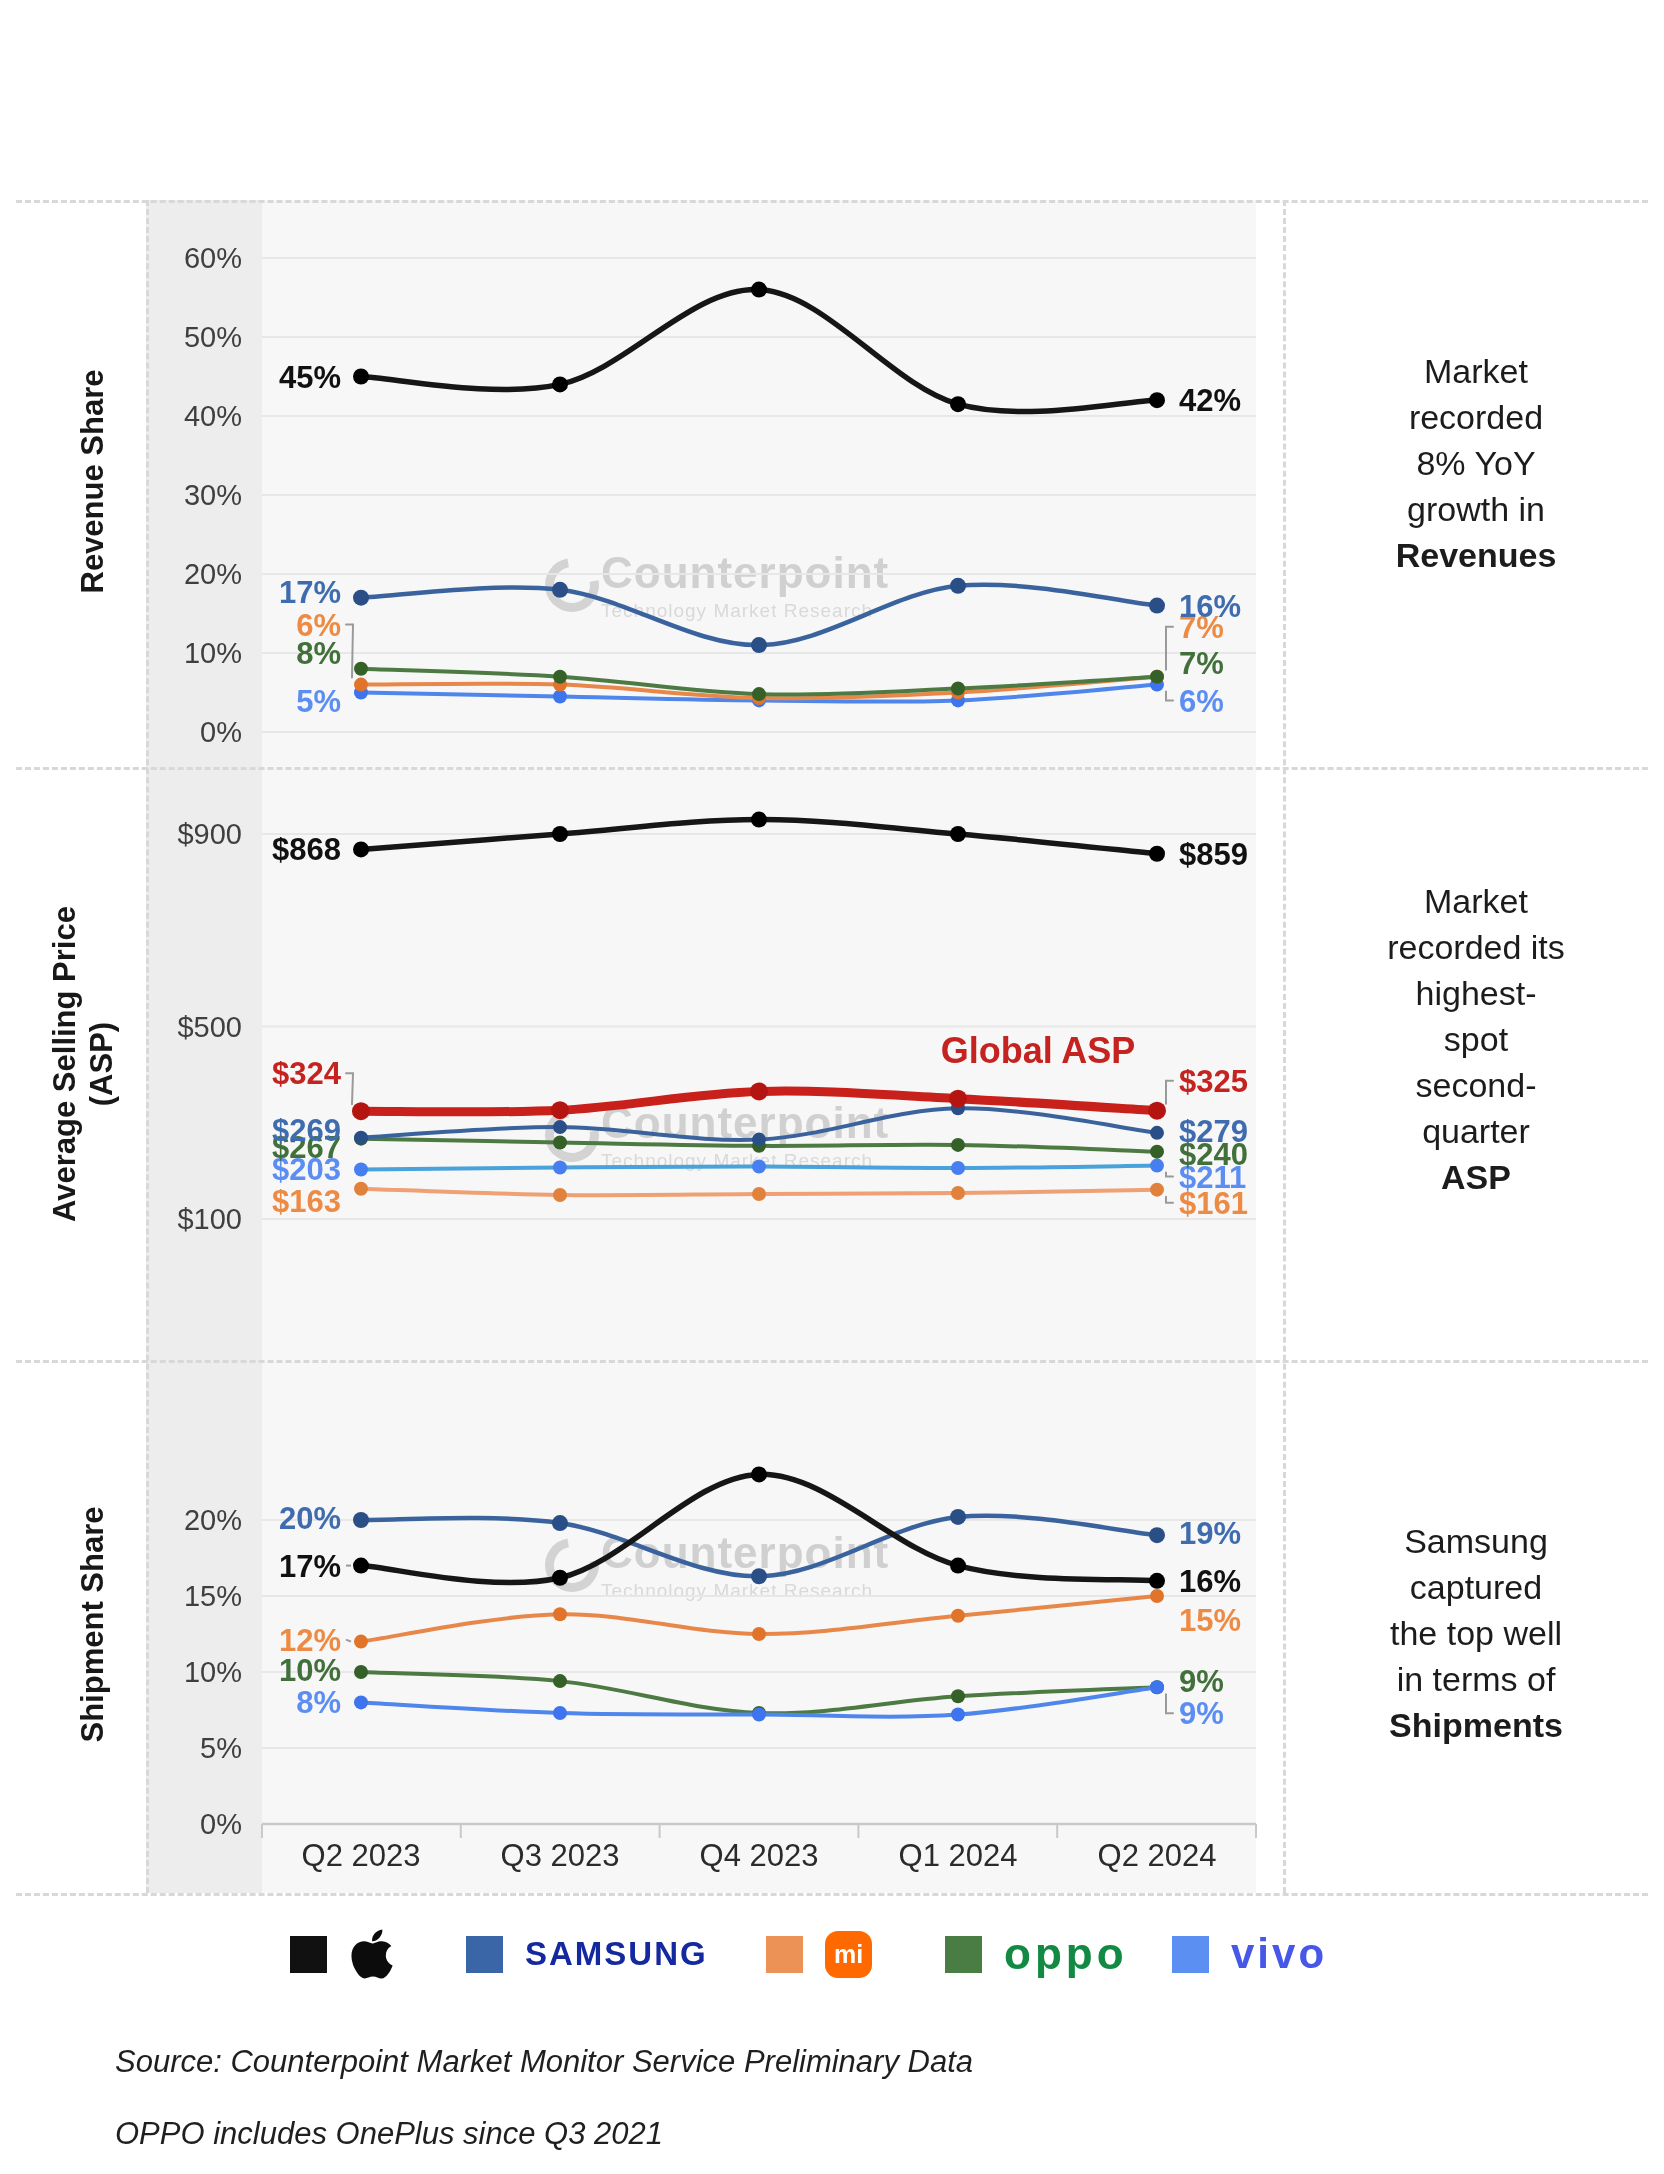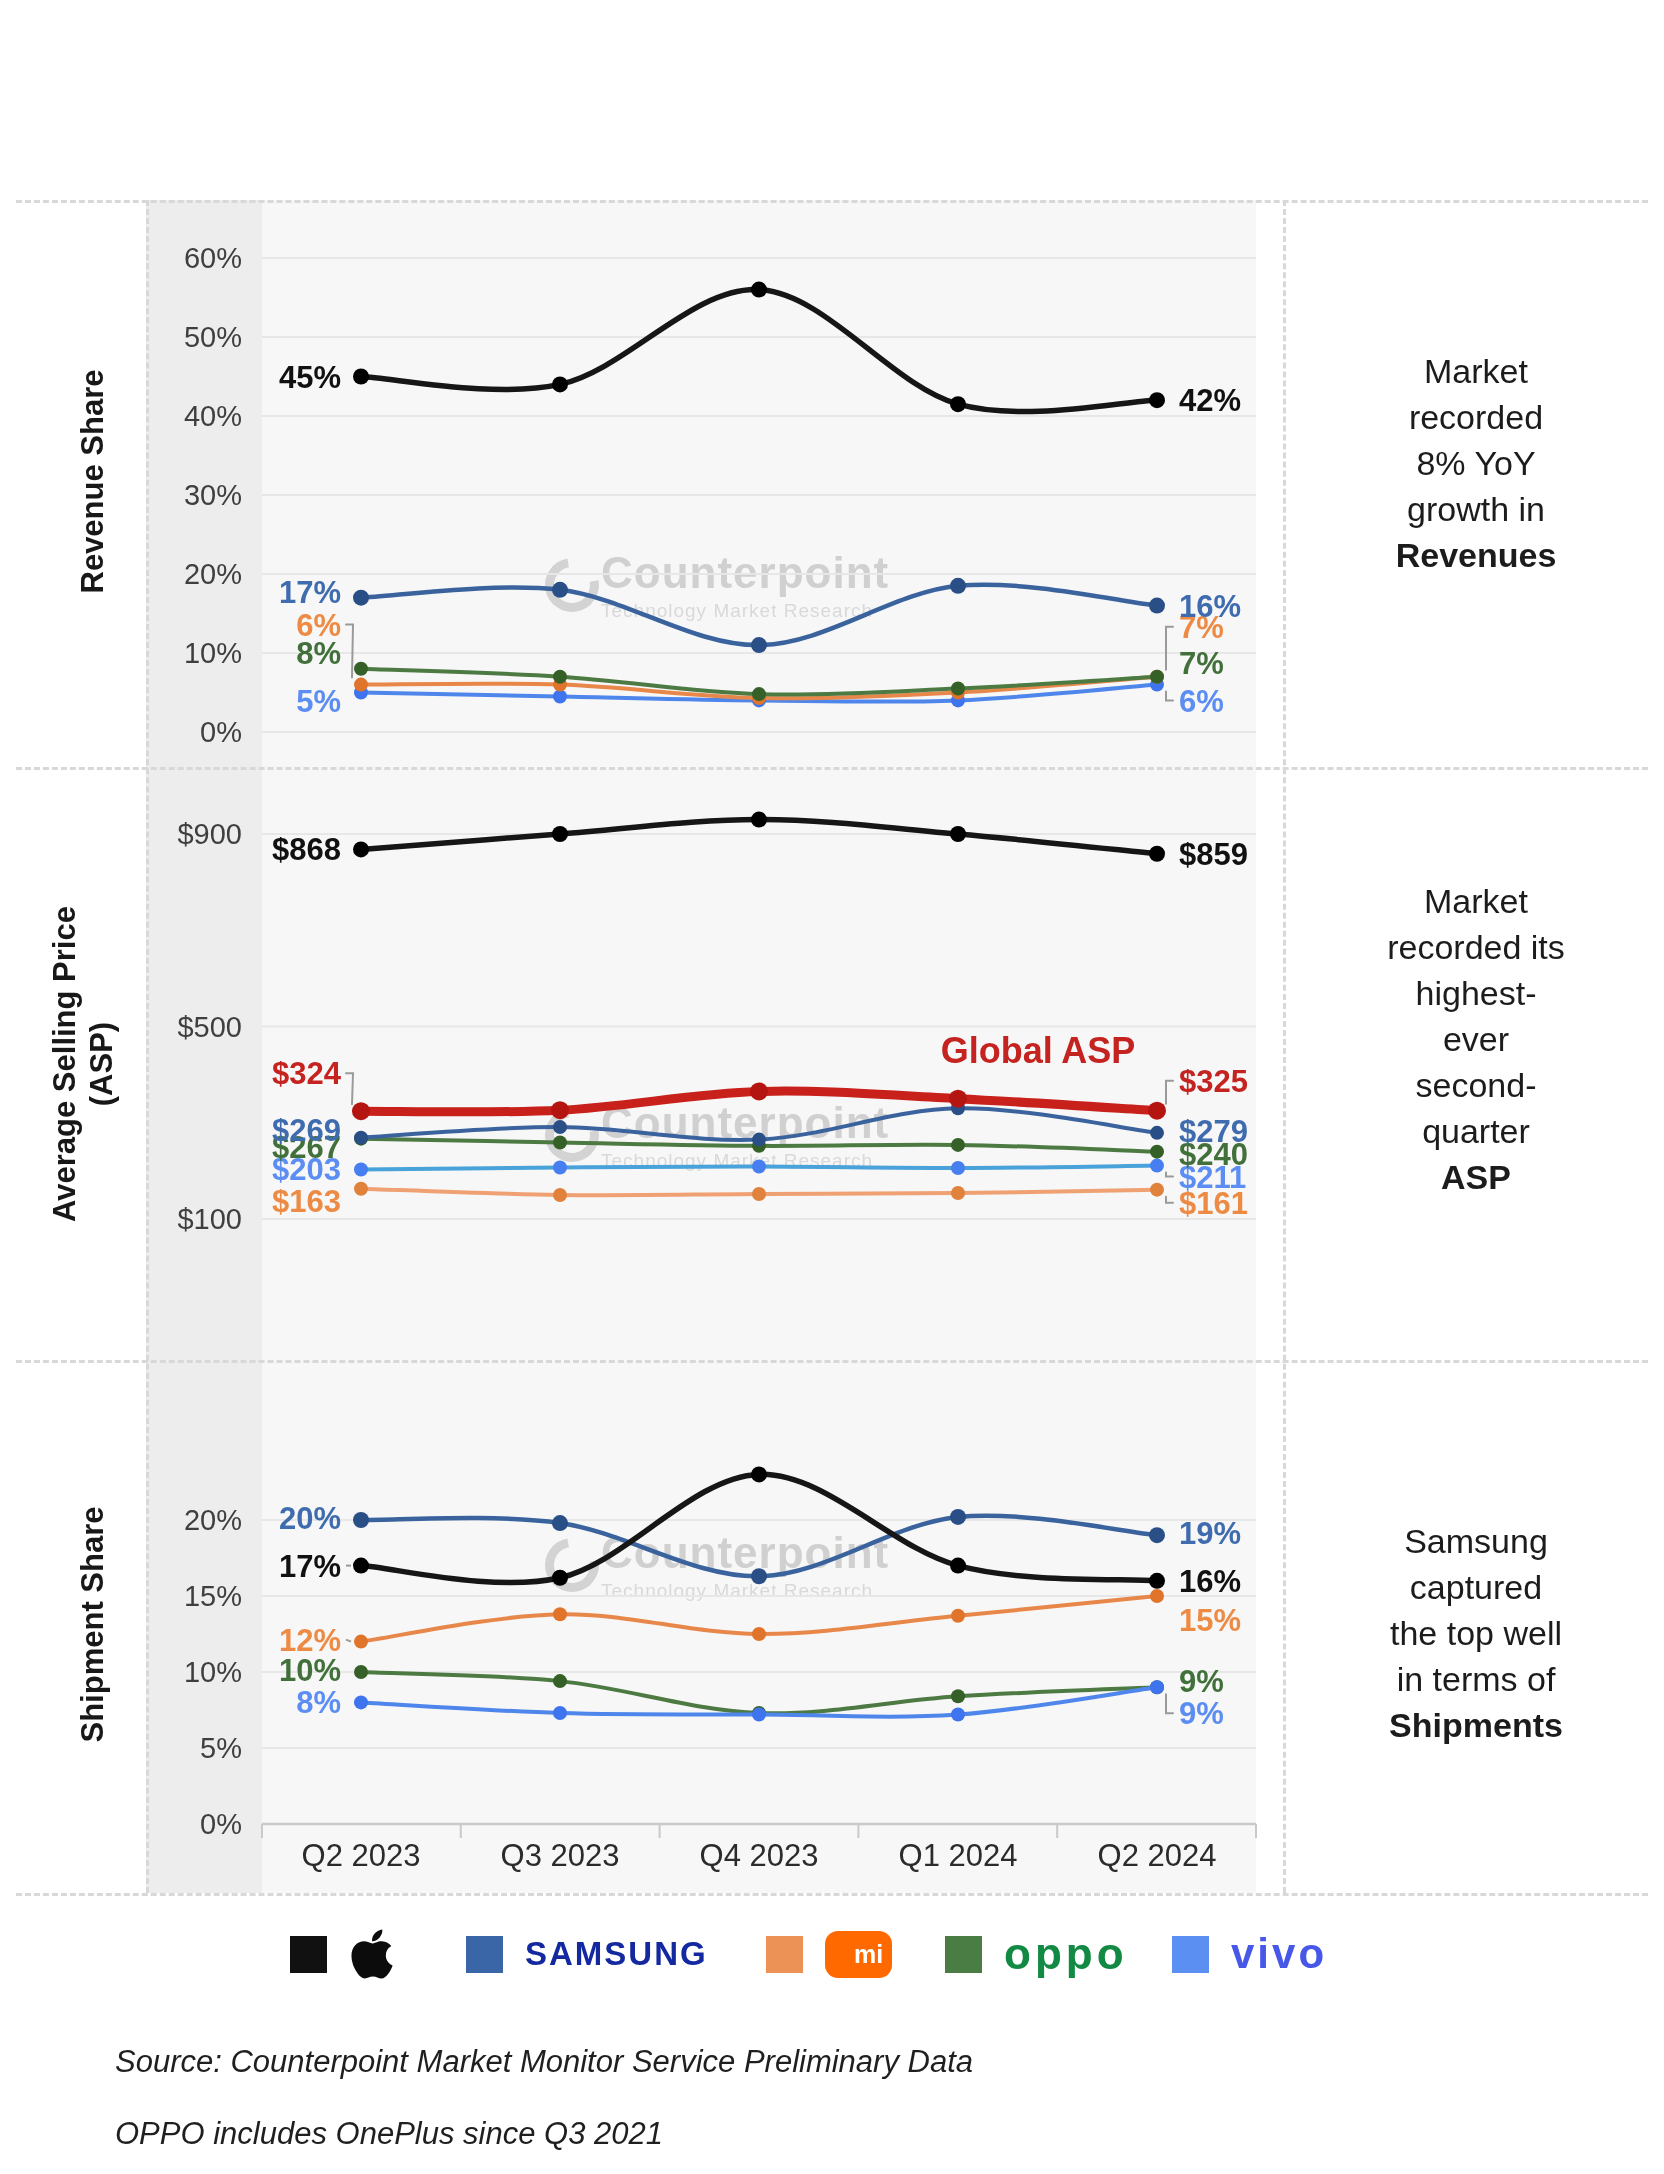--- a/index.html
+++ b/index.html
@@ -29,21 +29,21 @@
   .ann{position:absolute;left:1296px;width:360px;text-align:center;z-index:5;}
   .ann div{font-size:34px;color:#1c1c1c;line-height:46px;font-weight:400;}
   .ann div.b{font-weight:700;}
   
   .legend-item{position:absolute;top:1922px;height:64px;display:flex;align-items:center;gap:22px;z-index:5;}
   .legend-swatch{width:37px;height:37px;display:inline-block;}
   .wordmark-samsung{font-size:33px;font-weight:700;letter-spacing:2px;}
   .wordmark-oppo{font-size:44px;font-weight:700;letter-spacing:4px;}
   .wordmark-vivo{font-size:42px;font-weight:700;letter-spacing:3px;}
   .mi-badge{width:47px;height:47px;border-radius:13px;display:flex;align-items:center;justify-content:center;
-            color:#ffffff;font-size:25px;font-weight:700;padding-left:20px;}
+            color:#ffffff;font-size:25px;font-weight:700;}
   
   .src{position:absolute;left:115px;font-size:31px;font-style:italic;color:#1f1f1f;z-index:5;}
 </style>
 </head>
 <body>
 
 <div class="page">
 
   <div class="block-bg"></div>
   <div class="label-band"></div>
@@ -276,21 +276,21 @@
     <div>Market</div>
     <div>recorded</div>
     <div>8% YoY</div>
     <div>growth in</div>
     <div class="b">Revenues</div>
   </div>
   <div class="ann" style="top:878px;">
     <div>Market</div>
     <div>recorded its</div>
     <div>highest-</div>
-    <div>ever</div>
+    <div>spot</div>
     <div>second-</div>
     <div>quarter</div>
     <div class="b">ASP</div>
   </div>
   <div class="ann" style="top:1518px;">
     <div>Samsung</div>
     <div>captured</div>
     <div>the top well</div>
     <div>in terms of</div>
     <div class="b">Shipments</div>

